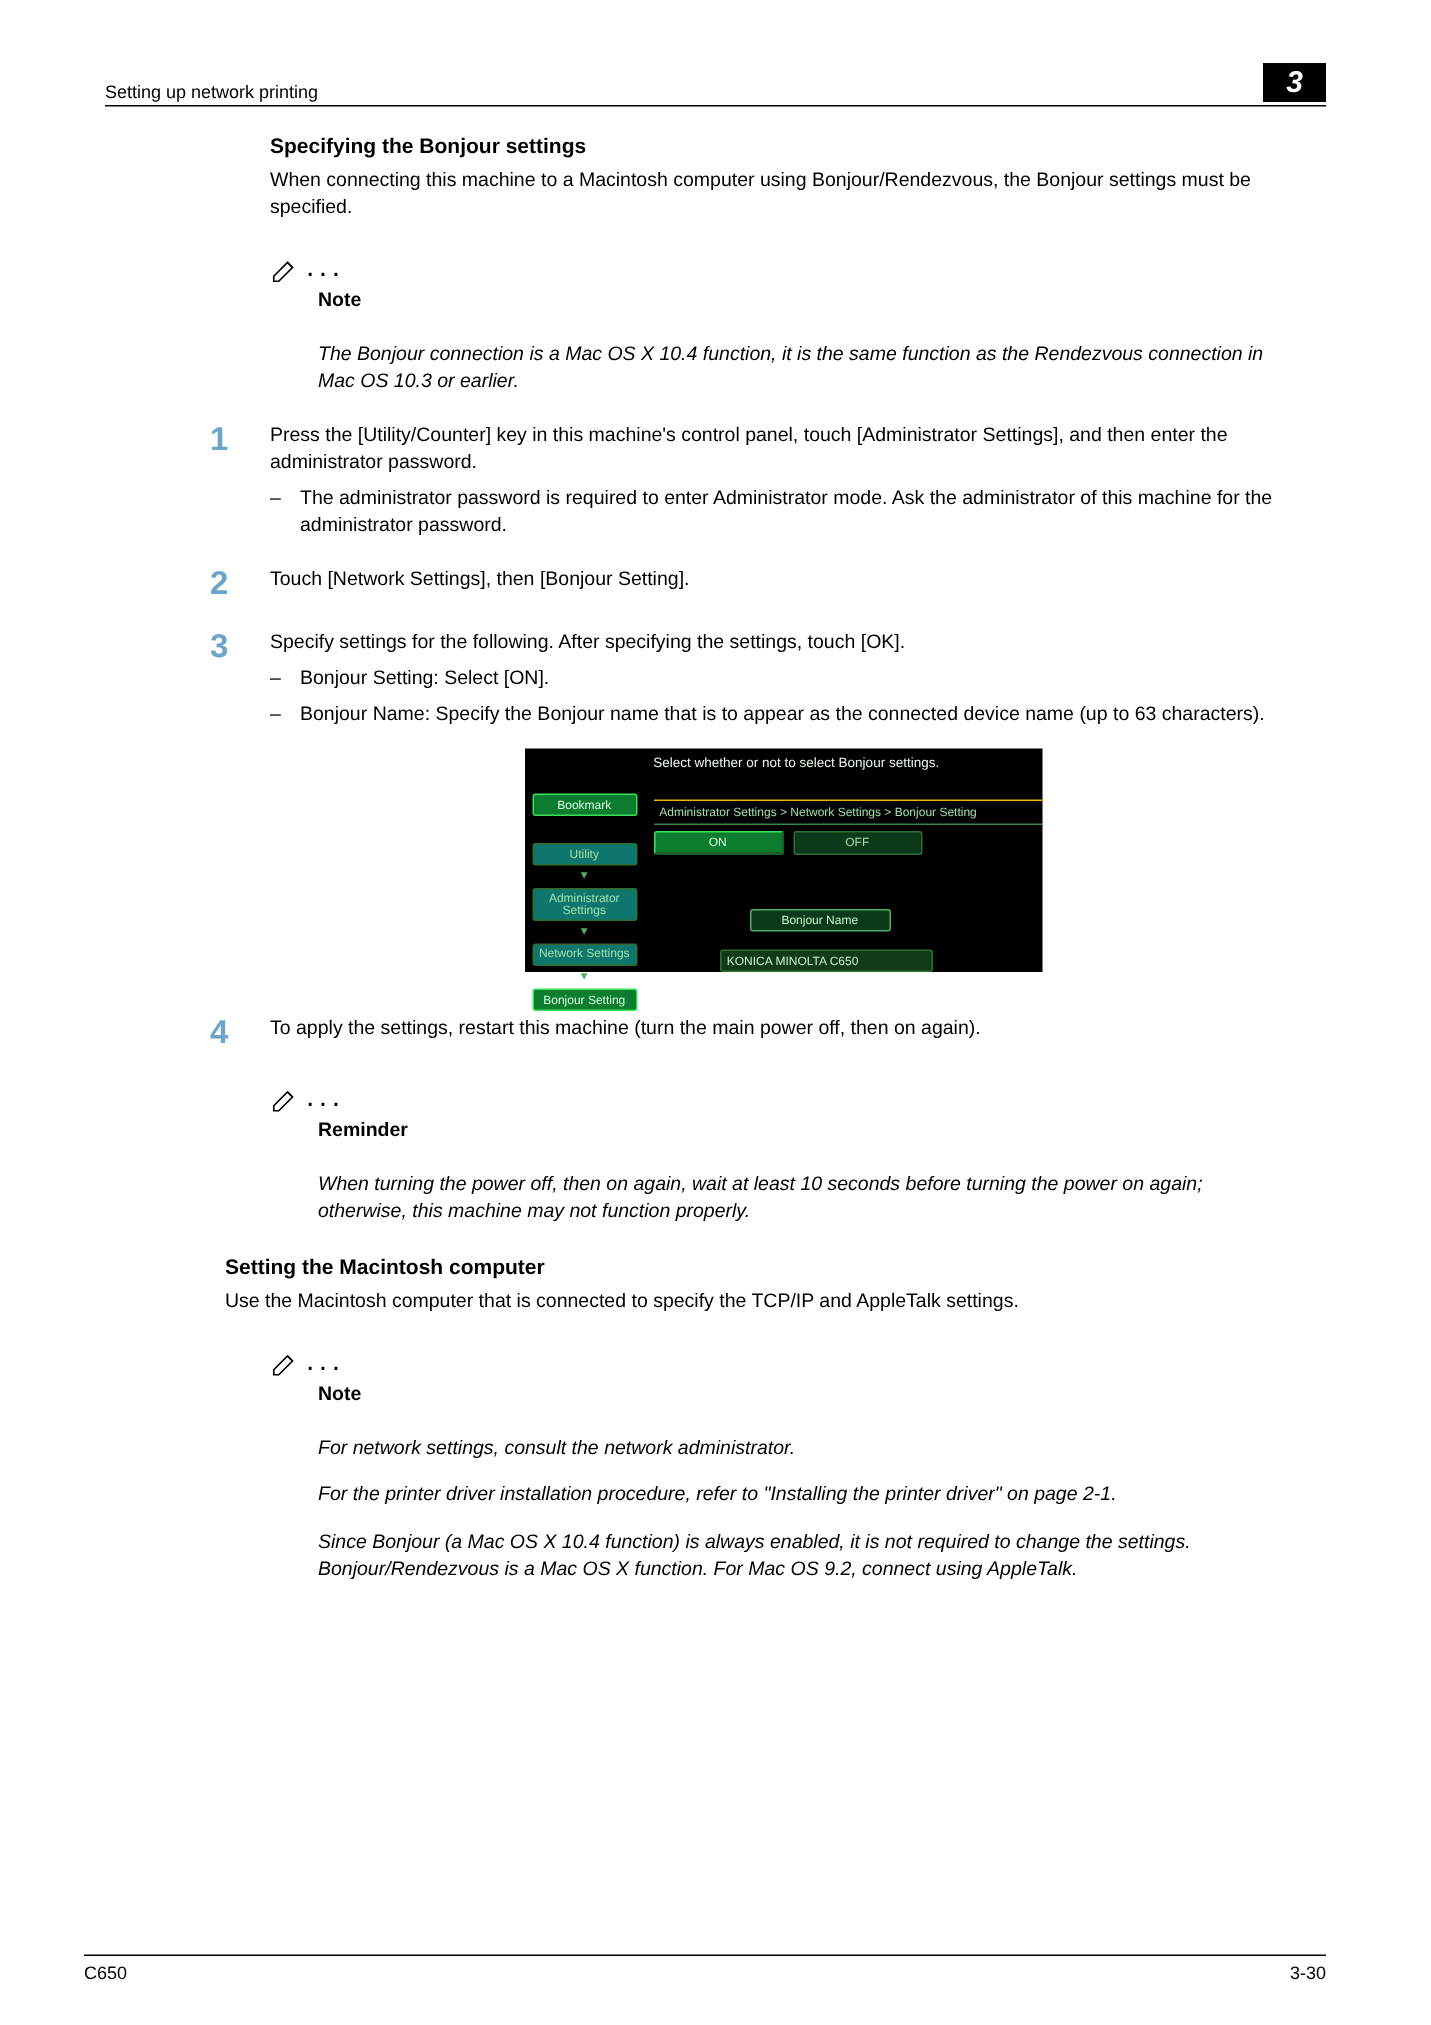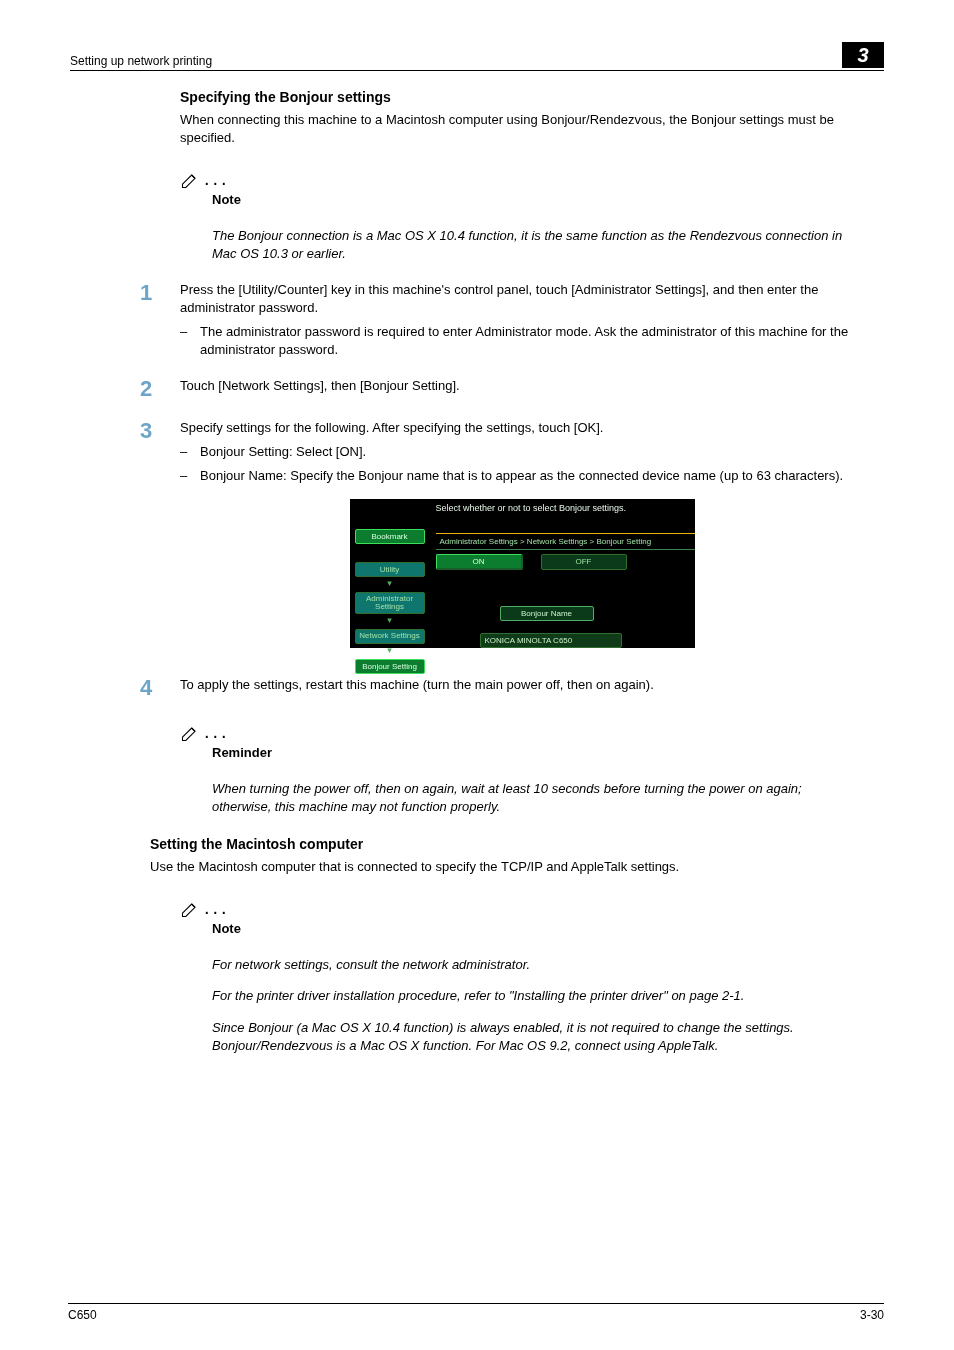--- a/index.html
+++ b/index.html
@@ -22,29 +22,29 @@
   .step-txt{font-size:13px;line-height:1.38}
   .sub{display:flex;font-size:13px;margin-top:6px;line-height:1.38}
   .sub .dash{width:20px;flex-shrink:0}
   .screenshot{margin:14px auto 0 auto;width:345px;background:#000;color:#c9f0c9;font-family:Liberation Sans, sans-serif;font-size:9px;position:relative}
   .ss-top{padding:4px 6px 2px 86px;color:#e8f7e8}
   .ss-left{position:absolute;left:0;top:26px;width:80px}
   .ss-btn{display:block;margin:4px auto 0 auto;width:68px;text-align:center;border:1px solid #2f6e2f;background:#0f766e;color:#9fe0a5;padding:2px 0;font-size:8px;border-radius:2px}
   .ss-btn.active{background:#0c7c2e;border-color:#3be05a;color:#d8ffe0}
   .ss-arrow{text-align:center;color:#4fae64;font-size:9px;margin-top:1px}
   .ss-breadcrumb{margin-left:86px;margin-top:18px;border-top:1px solid #eab308;border-bottom:1px solid #3a8248;padding:3px 4px;font-size:8px;color:#9fe0a5}
-  .ss-toggle-row{margin-left:86px;margin-top:4px;display:flex;gap:18px}
+  .ss-toggle-row{margin-left:86px;margin-top:4px;display:flex;gap:6px}
   .ss-toggle{border:1px solid #2f6e2f;width:84px;text-align:center;padding:2px 0;font-size:8px;background:#0b3a1a;color:#9fe0a5;border-radius:2px}
   .ss-toggle.on{background:#0c7c2e;color:#d8ffe0;border-color:#3be05a;border-right:2px solid #1a5c2a;border-bottom:2px solid #1a5c2a}
   .ss-field-lbl{margin-left:150px;margin-top:36px;border:1px solid #4fae64;width:92px;text-align:center;padding:2px 0;font-size:8px;background:#0b3a1a;border-radius:2px}
   .ss-field-val{margin-left:130px;margin-top:12px;background:#103b18;border:1px solid #2f6e2f;width:132px;padding:2px 4px;font-size:8px;border-radius:2px}
   .ss-footer{margin-top:70px;display:flex;justify-content:space-between;align-items:center;padding:2px 6px;border-top:1px solid #3a8248;margin-left:86px}
   .ss-footer .ok{border:1px solid #4fae64;background:#0b3a1a;padding:1px 14px;font-size:8px;border-radius:2px}
   .ss-footer .dt{font-size:8px;line-height:1.1}
-  .bot-hdr{position:absolute;left:68px;right:70px;bottom:28px;border-top:1px solid #000;padding-top:4px;display:flex;justify-content:space-between;font-size:12px}
+  .bot-hdr{position:absolute;left:56px;right:70px;bottom:28px;border-top:1px solid #000;padding-top:4px;display:flex;justify-content:space-between;font-size:12px}
 </style>
 </head>
 <body>
 
 <div class="page">
   <div class="top-hdr">
     <div class="left">Setting up network printing</div>
     <div class="right">3</div>
   </div>
 

